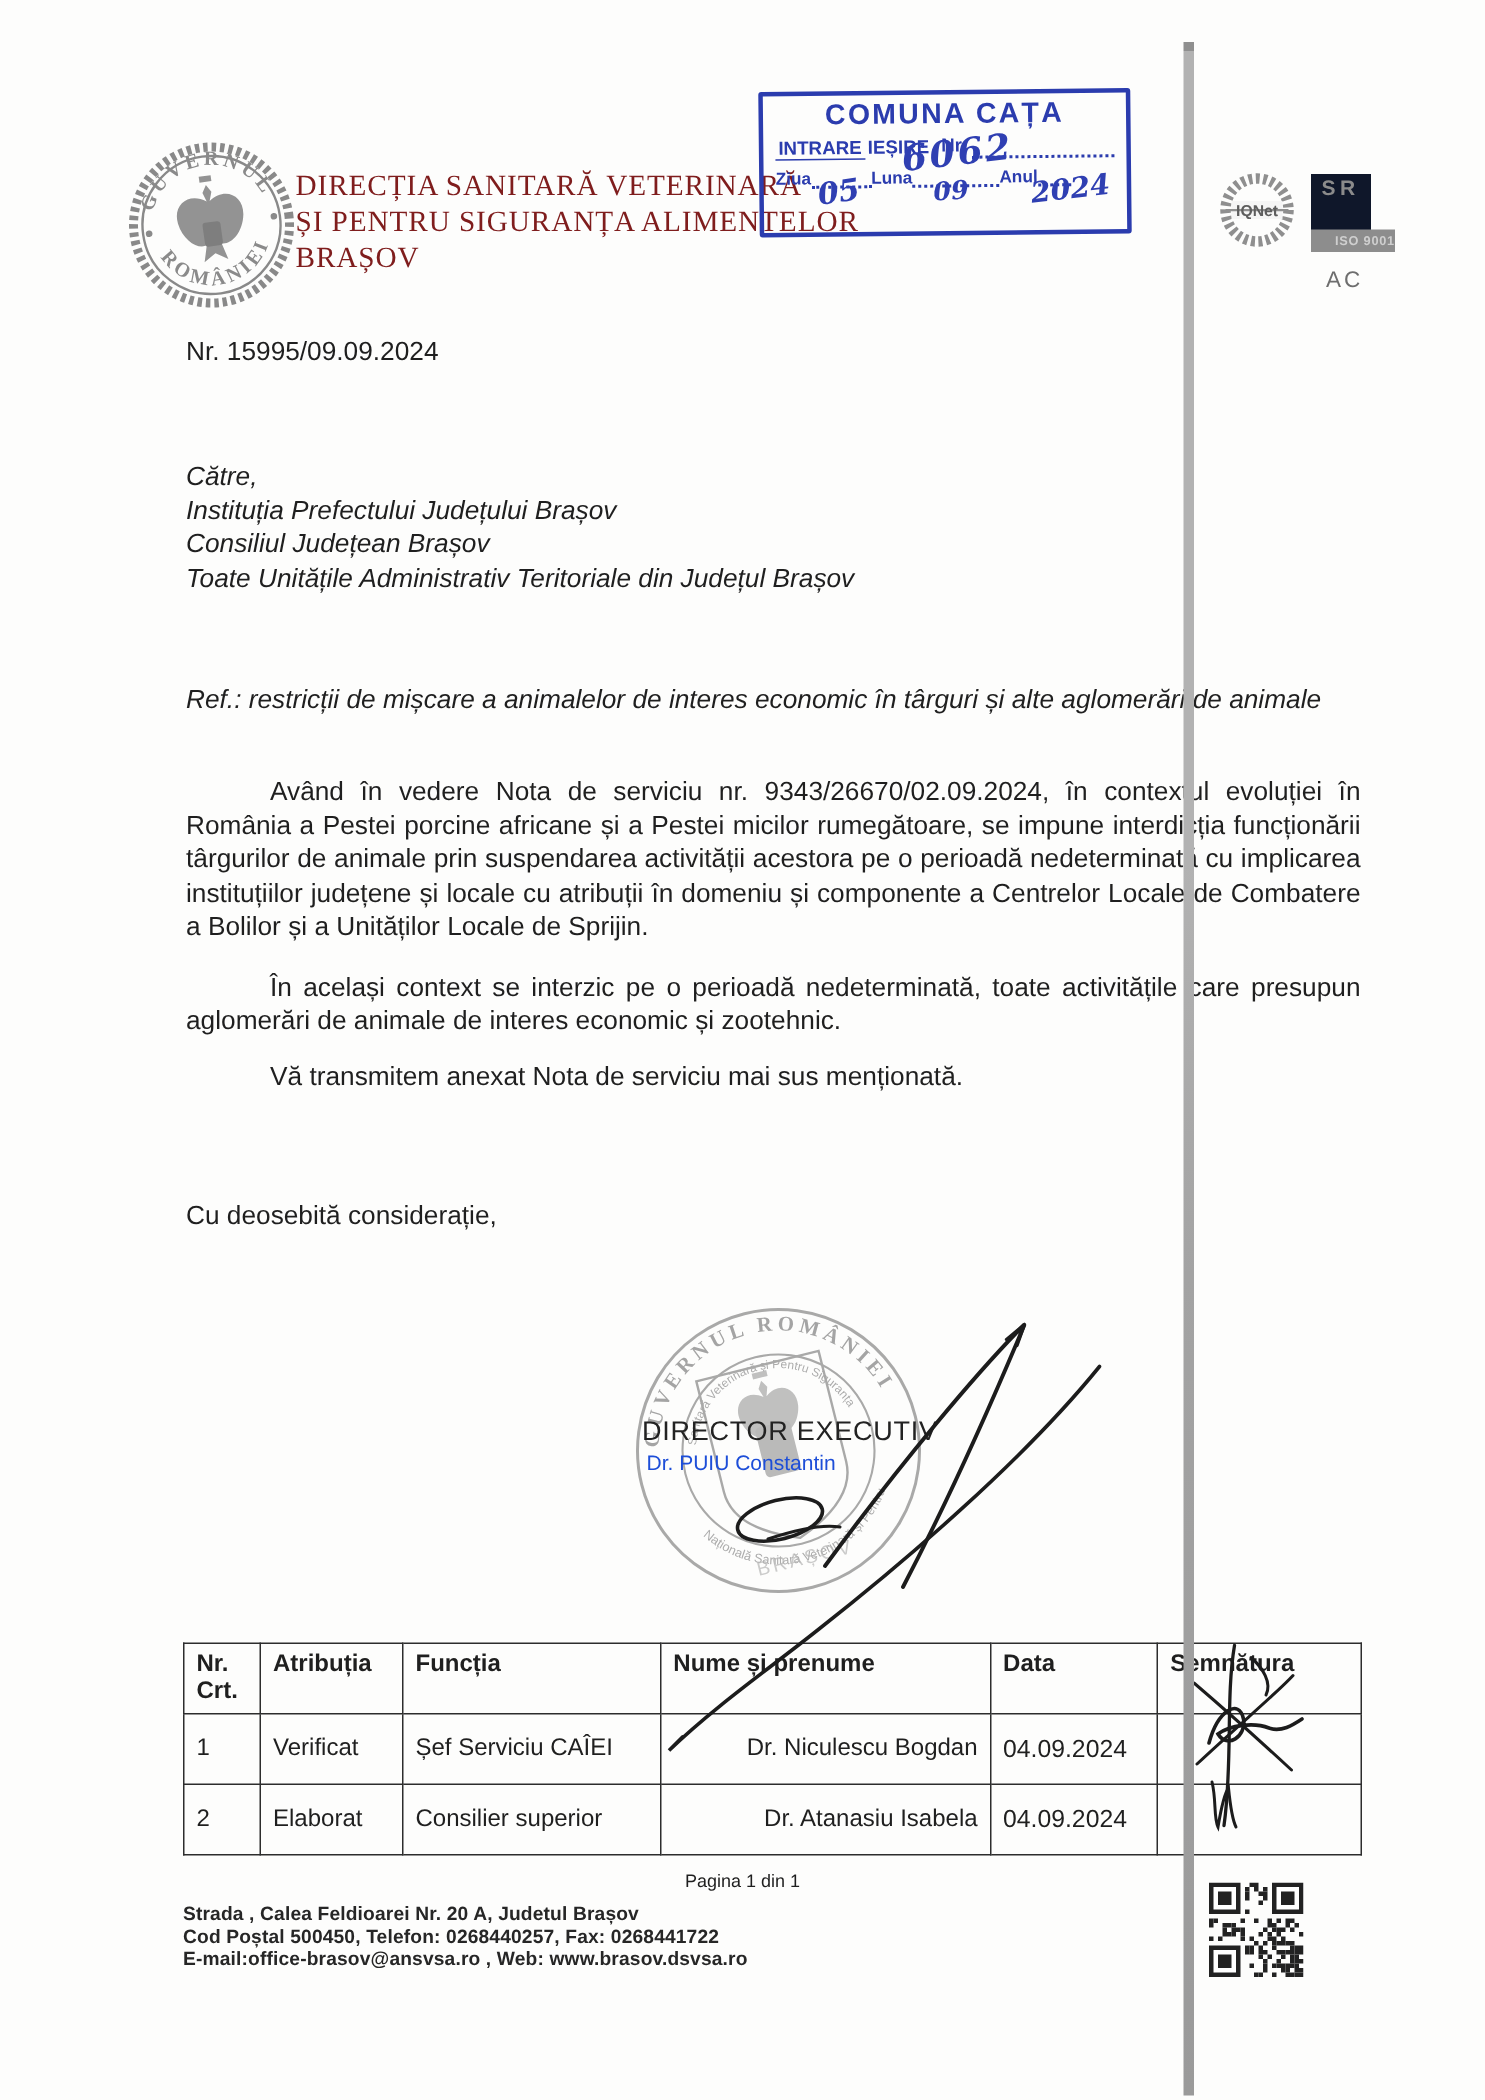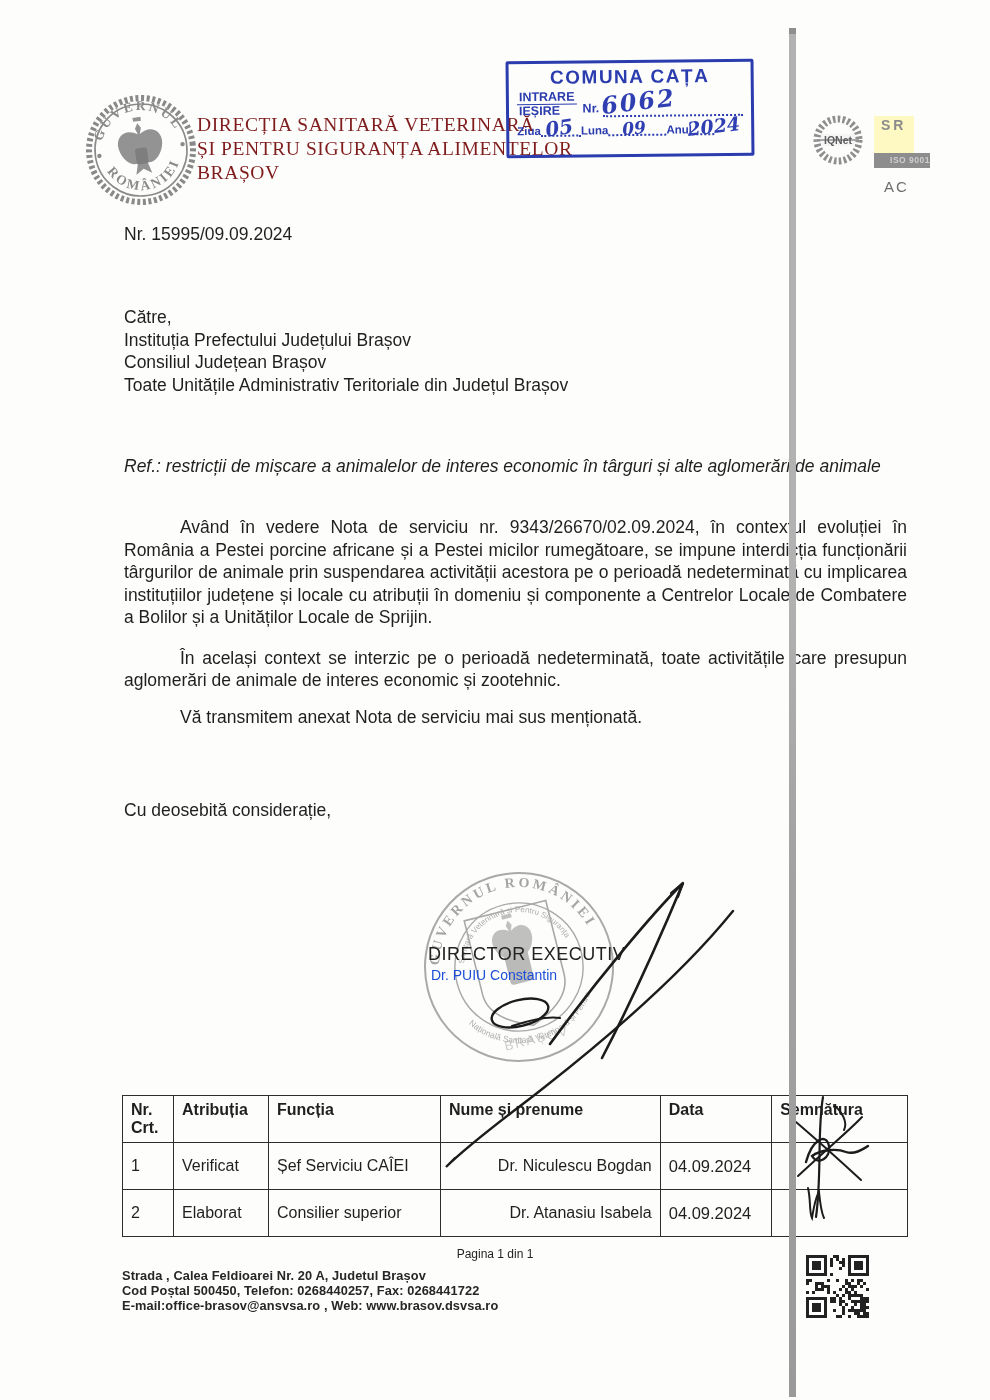--- a/index.html
+++ b/index.html
@@ -10,43 +10,43 @@
              background:linear-gradient(180deg,#8f8f8f 0 6px,#b2b2b2 6px 40%, #a3a3a3 60%, #9a9a9a);}
   
   .gov-seal{position:absolute;left:84px;top:93px;}
   .org-name{position:absolute;left:197px;top:113px;font-family:"Liberation Serif",serif;
             font-size:19.5px;line-height:24px;letter-spacing:.6px;color:#7f1d1d;}
   
   .rstamp{position:absolute;left:506px;top:60px;width:226px;height:84px;border:3px solid #2b3cae;
           border-radius:2px;color:#2b3cae;padding:3px 8px 4px 8px;transform:rotate(-.6deg);z-index:3;}
   .rstamp .title{text-align:center;font-weight:bold;font-size:19px;letter-spacing:1.5px;}
   .rstamp .rowA{display:flex;align-items:flex-end;font-size:12.5px;font-weight:bold;margin-top:2px;}
-  .rstamp .inout{display:flex;flex-direction:column;line-height:13px;justify-content:space-between;}
+  .rstamp .inout{display:flex;line-height:13px;justify-content:space-between;}
   .rstamp .inout span{border-bottom:1.5px solid #2b3cae;padding:0 2px;}
   .rstamp .inout span:last-child{border-bottom:none;}
   .rstamp .nr{margin:0 4px 2px 6px;}
   .rstamp .leader{flex:1;border-bottom:2px dotted #2b3cae;height:12px;}
   .rstamp .rowB{display:flex;align-items:flex-end;font-size:11.5px;font-weight:bold;margin-top:7px;}
   .rstamp .leader2{border-bottom:2px dotted #2b3cae;height:10px;}
   .hand{position:absolute;font-family:"DejaVu Serif",serif;font-style:italic;font-weight:bold;
         color:#2f3fb2;z-index:4;}
   .hw-nr{left:92px;top:24px;font-size:24px;transform:rotate(-6deg);letter-spacing:2px;}
   .hw-ziua{left:36px;top:52px;font-size:20px;transform:rotate(-8deg);}
   .hw-luna{left:113px;top:55px;font-size:17px;transform:rotate(-4deg);}
   .hw-anul{left:178px;top:53px;font-size:19px;transform:rotate(-6deg);}
   
   .iqnet{position:absolute;left:812px;top:114px;}
-  .srac{position:absolute;left:874px;top:116px;width:40px;height:52px;background:#fef9c3;z-index:1;}
+  .srac{position:absolute;left:874px;top:116px;width:40px;height:52px;background:#0f172a;z-index:1;}
   .srac .sr{position:absolute;left:7px;top:1px;font-size:14px;font-weight:bold;color:#8b8b8b;letter-spacing:3px;}
   .srac .ac{position:absolute;left:10px;top:14px;font-size:15px;font-weight:normal;color:#6e6e6e;letter-spacing:2px;margin-top:48px;}
   .srac .iso{position:absolute;left:0;bottom:0;width:100%;height:15px;background:#8d8d8d;color:#cfcfcf;
              font-size:8.5px;font-weight:bold;text-align:center;line-height:15px;letter-spacing:.5px;padding-left:16px;}
   
   .doc-number{position:absolute;left:124px;top:224px;font-size:17.5px;}
-  .recipients{position:absolute;left:124px;top:306px;font-size:17.5px;line-height:22.5px;}
+  .recipients{position:absolute;left:124px;top:306px;font-size:17.5px;line-height:22.5px;font-style:italic;}
   .ref{position:absolute;left:124px;top:455px;width:784px;font-size:17.5px;line-height:23px;
        font-style:italic;text-align:justify;}
   .bodytxt{position:absolute;left:124px;top:516px;width:783px;font-size:17.5px;line-height:22.5px;}
   .bodytxt p{margin:0 0 18px 0;text-indent:56px;text-align:justify;}
   .bodytxt p.last{text-align:left;margin-top:-4px;}
   .closing{position:absolute;left:124px;top:800px;font-size:17.5px;}
   
   .round-stamp{position:absolute;left:389px;top:837px;z-index:3;opacity:.62;}
   .sig-title{position:absolute;left:428px;top:944px;font-size:18px;letter-spacing:.5px;color:#222;z-index:4;}
   .sig-name{position:absolute;left:431px;top:967px;font-size:14px;color:#1d4ed8;z-index:4;}

